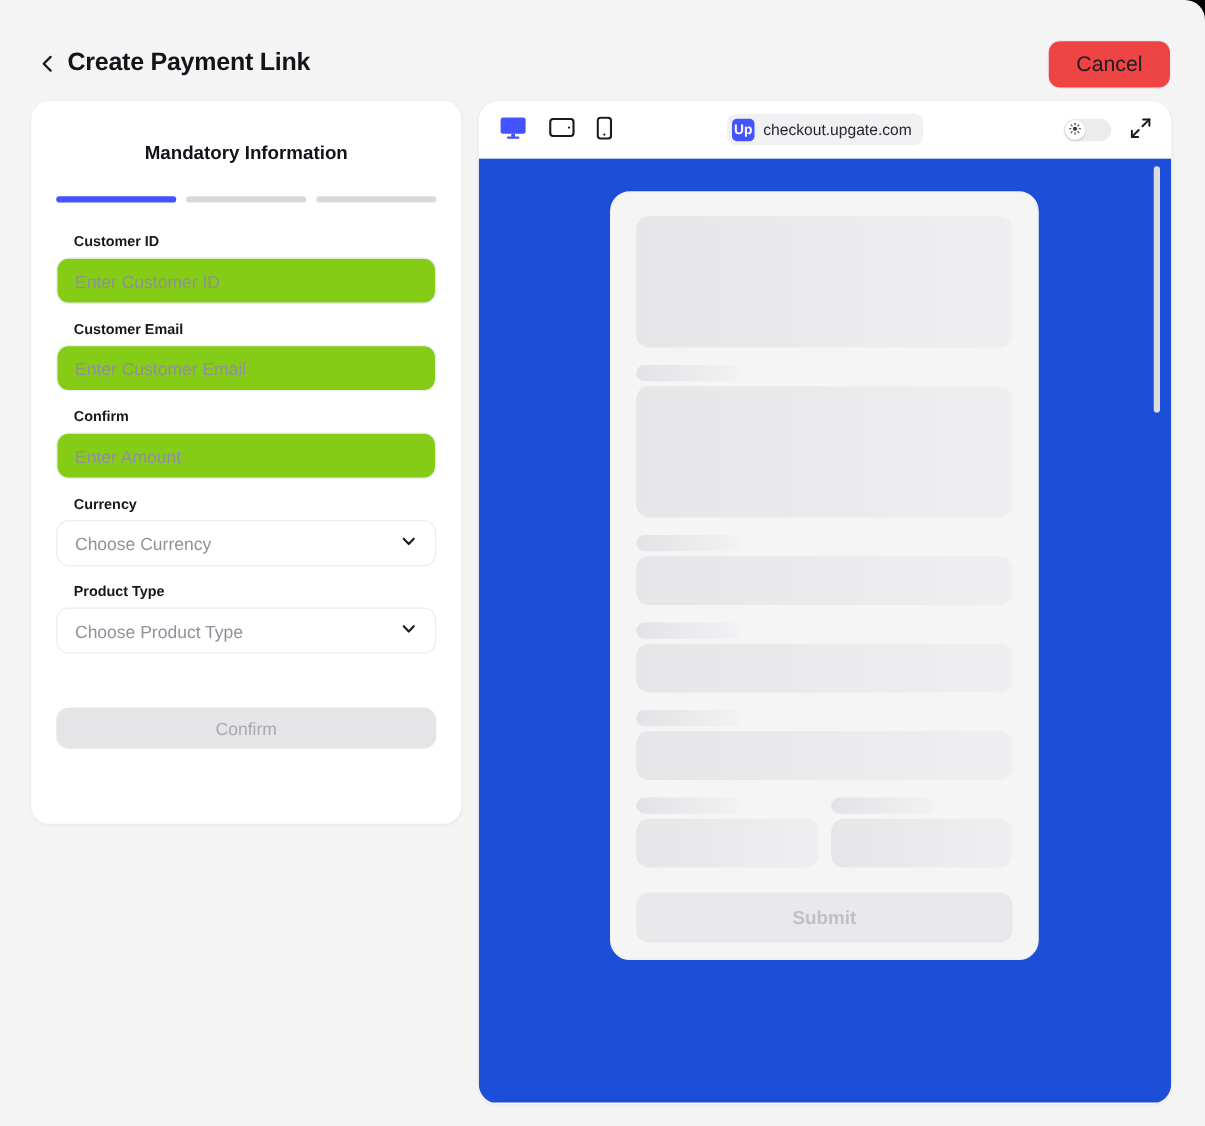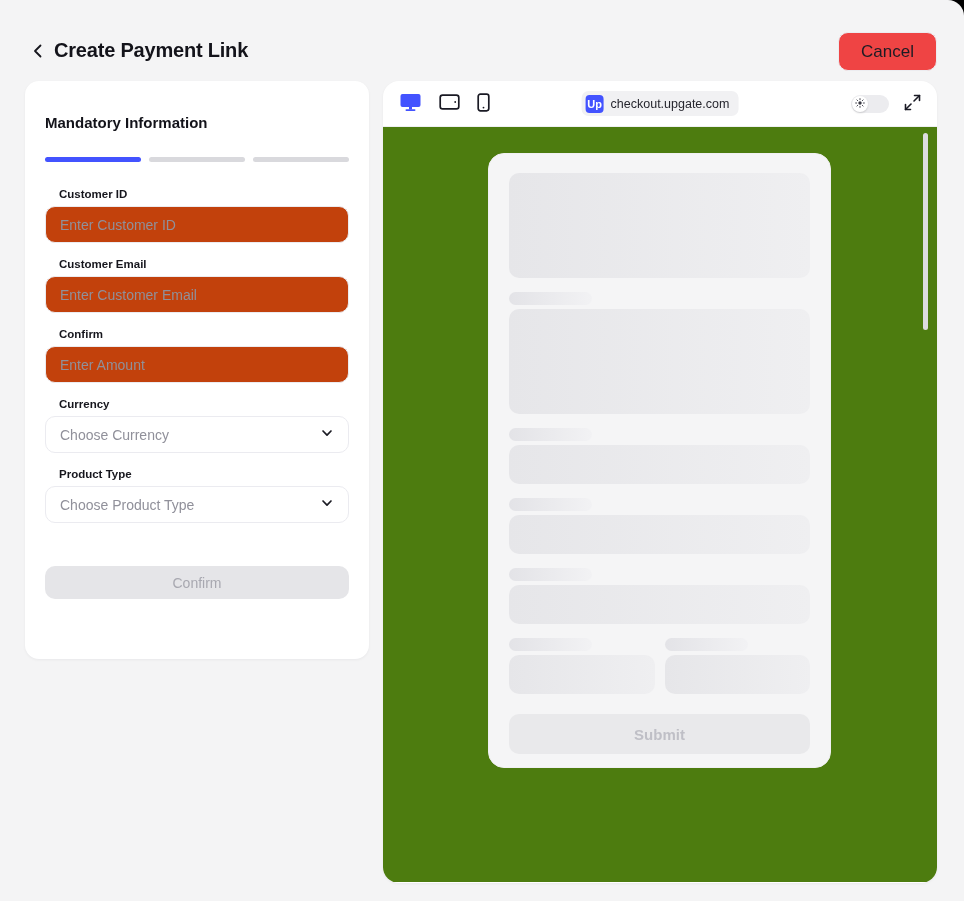--- a/index.html
+++ b/index.html
@@ -32,30 +32,30 @@
     background:#ef4444; border:1px solid #ececf0; border-radius:10px;
     font-family:"Liberation Sans", sans-serif; font-size:17px; color:#1c1c24; cursor:pointer;
   }
 
   
   .form-card {
     position:absolute; left:25px; top:81px; width:344px; height:578px;
     background:#fff; border-radius:14px; box-shadow:0 1px 3px rgba(20,20,40,0.05);
     padding:20px;
   }
-  .form-title { font-size:15px; font-weight:700; color:#13131a; margin-top:13px; }
+  .form-title { text-align:center; font-size:15px; font-weight:700; color:#13131a; margin-top:13px; }
   .progress { display:flex; gap:8px; margin-top:26px; margin-bottom:26px; }
   .progress-seg { flex:1; height:5px; border-radius:3px; background:#d9d9dd; }
   .progress-seg.active { background:#4353ff; }
 
   .field-group { margin-bottom:15px; }
   .field-label { display:block; font-size:11.5px; font-weight:600; color:#16161d; margin-left:14px; margin-bottom:6px; }
   .text-input {
     width:100%; height:37px; border:1px solid #ebebf0; border-radius:10px;
-    padding:0 14px; font-family:"Liberation Sans", sans-serif; font-size:14px; color:#16161d; background:#c2410c; outline:none;
+    padding:0 14px; font-family:"Liberation Sans", sans-serif; font-size:14px; color:#16161d; background:#84cc16; outline:none;
   }
   .text-input::placeholder { color:#90909a; }
   .select-input {
     width:100%; height:37px; border:1px solid #ebebf0; border-radius:10px;
     padding:0 14px; display:flex; align-items:center; justify-content:space-between;
     font-size:14px; color:#90909a; background:#fff; cursor:pointer;
   }
   .confirm-btn {
     width:100%; height:33px; margin-top:28px; border:none; border-radius:10px;
     background:#e5e5e8; color:#a8a8b0; font-family:"Liberation Sans", sans-serif;
@@ -88,21 +88,21 @@
   .theme-toggle {
     width:38px; height:18px; border-radius:9px; background:#ececef; position:relative; cursor:pointer; border:none;
   }
   .toggle-knob {
     position:absolute; left:1px; top:1px; width:16px; height:16px; border-radius:50%;
     background:#fff; box-shadow:0 1px 2px rgba(0,0,0,0.15);
     display:flex; align-items:center; justify-content:center;
   }
   .expand-btn { background:none; border:none; padding:0; cursor:pointer; display:flex; }
 
-  .preview-body { position:relative; height:755px; background:#4d7c0f; }
+  .preview-body { position:relative; height:755px; background:#1d4ed8; }
   .preview-card {
     position:absolute; left:105px; top:26px; width:343px; height:615px;
     background:#f5f5f6; border:1px solid #f0f0f2; border-radius:16px; padding:19px 20px;
   }
   .skel { background:linear-gradient(90deg,#e6e6e9,#efeff1); }
   .skel-big { height:105px; border-radius:10px; margin-bottom:14px; }
   .skel-label { width:83px; height:13px; border-radius:7px; margin-bottom:4px; background:linear-gradient(90deg,#e3e3e7,#f2f2f4); }
   .skel-med { height:39px; border-radius:10px; margin-bottom:14px; }
   .skel-cols { display:flex; gap:10px; }
   .skel-col { flex:1; }

